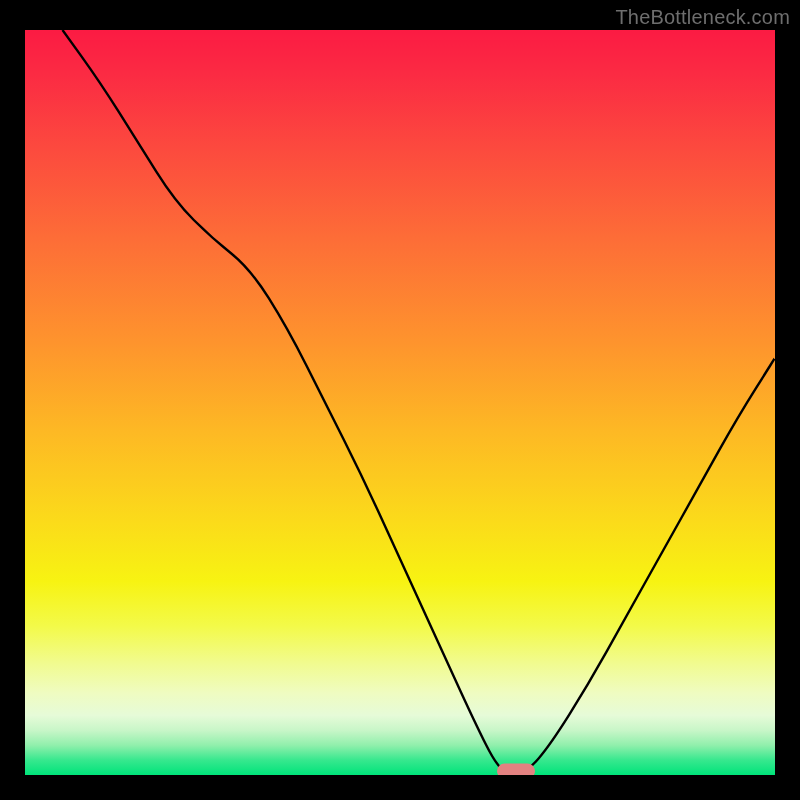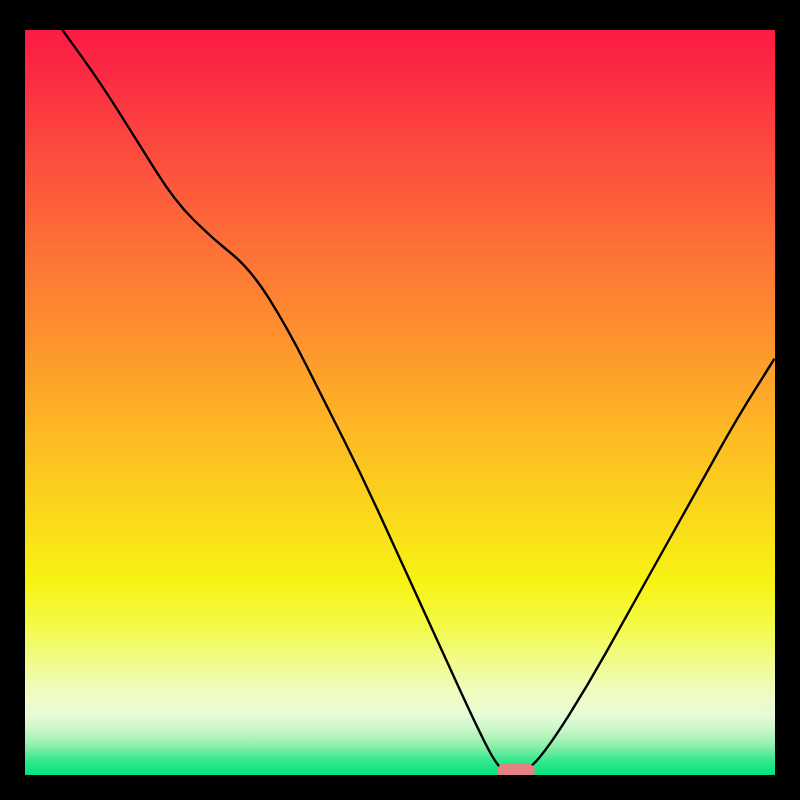--- a/index.html
+++ b/index.html
@@ -71,20 +71,21 @@
     border-radius: 8px;
     background: #e38281;
     transform: translate(-50%, -50%);
   }
 </style>
 </head>
 <body>
 
 <div class="frame">
 
+  <div class="watermark">TheBottleneck.com</div>
 
   <div class="plot-area">
 
     <svg class="curve-svg" viewBox="0 0 750 745" preserveAspectRatio="none">
       <path id="curve-path" d="M 37.5 0.0 Q 37.5 0.0 56.3 26.1 Q 75.0 52.1 93.8 81.9 Q 112.5 111.8 131.3 141.6 Q 150.0 171.4 168.8 190.0 Q 187.5 208.6 206.3 223.5 Q 225.0 238.4 243.8 268.2 Q 262.5 298.0 281.3 335.3 Q 300.0 372.5 318.8 409.8 Q 337.5 447.0 356.3 488.0 Q 375.0 529.0 393.8 569.9 Q 412.5 610.9 431.3 651.9 Q 450.0 692.9 461.3 715.2 Q 472.5 737.5 480.0 741.3 Q 487.5 745.0 495.0 743.1 Q 502.5 741.3 513.8 728.2 Q 525.0 715.2 543.8 685.4 Q 562.5 655.6 581.3 622.1 Q 600.0 588.5 618.8 555.0 Q 637.5 521.5 656.3 488.0 Q 675.0 454.4 693.8 420.9 Q 712.5 387.4 731.3 357.6 T 750.0 327.8" stroke="#000" stroke-width="2.4" fill="none"></path>
     </svg>
 
     <div id="opt-marker" class="marker" style="left: 491.25px; top: 741.275px;"></div>
   </div>
 

